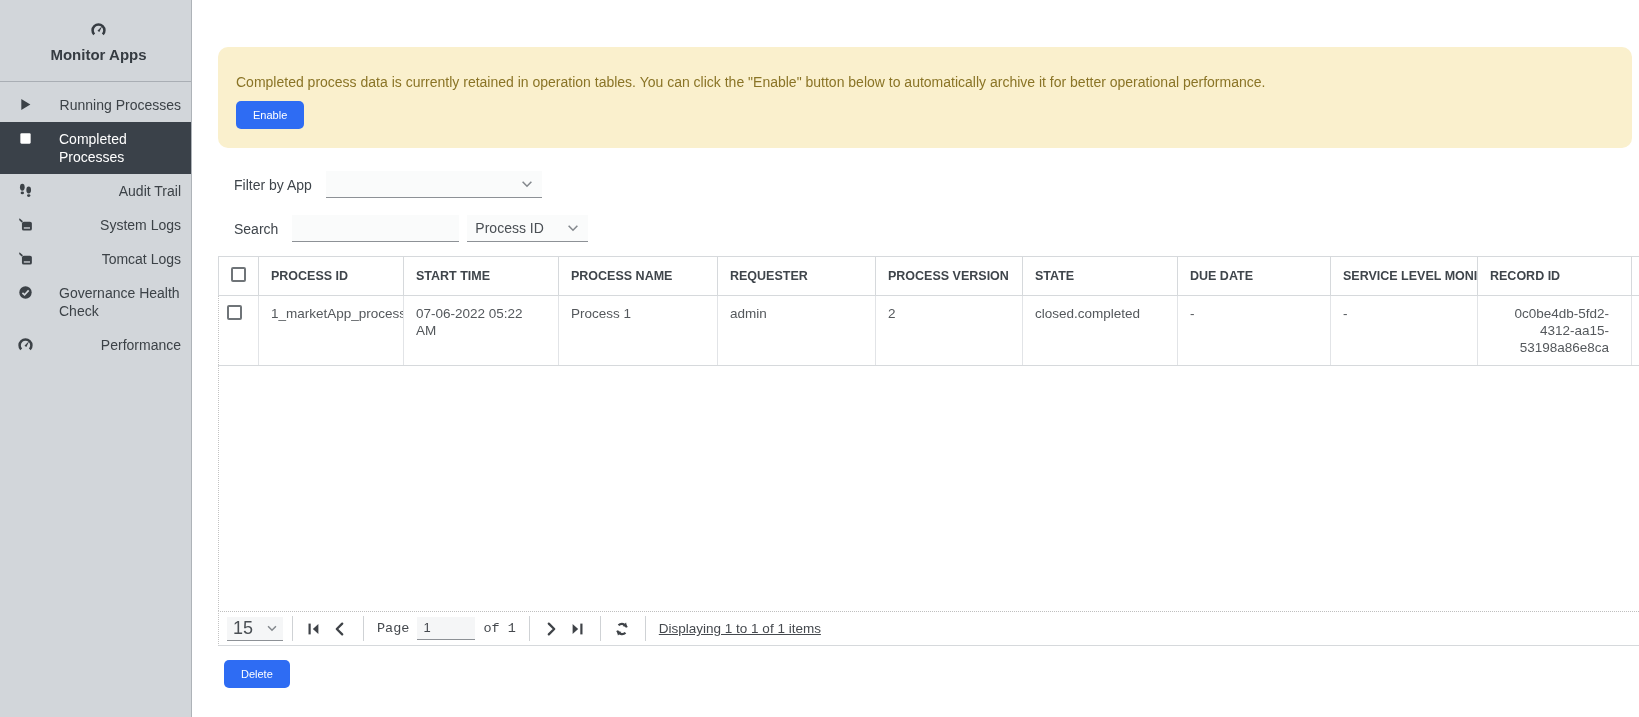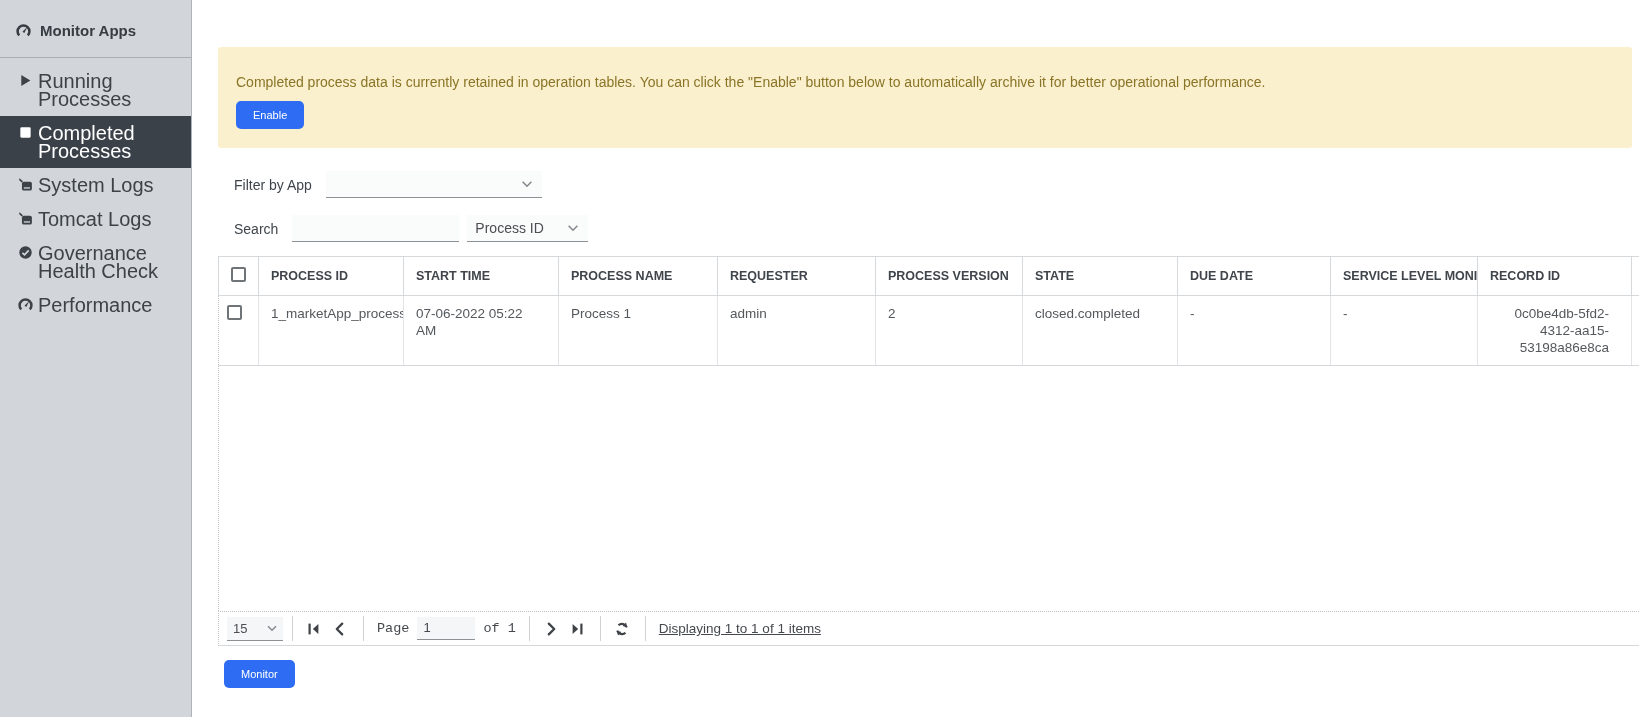--- a/index.html
+++ b/index.html
@@ -4,34 +4,34 @@
 <style>
   * { margin:0; padding:0; box-sizing:border-box; }
   html,body { width:1639px; height:717px; overflow:hidden; background:#fff;
               font-family:"Liberation Sans", sans-serif; color:#44494e; }
   .app { display:flex; width:1639px; height:717px; }
 
   
   .sidebar { width:192px; min-width:192px; height:717px; background:#d2d6da;
              border-right:1px solid #aeb3b8; }
   .sidebar-title { display:flex; align-items:center; gap:9px; padding:22px 10px 18px 16px;
-                   font-size:15px; font-weight:bold; color:#363c42; }
+                   font-size:15px; font-weight:bold; color:#363c42;flex-direction:column; }
   .sidebar-divider { height:1px; background:#a9aeb4; margin:0; }
   .nav { padding-top:6px; }
-  .side-item { display:flex; align-items:flex-start; gap:5px; padding:8px 10px 8px 18px;
-               font-size:20px; line-height:18px; color:#3c4247; cursor:pointer; }
+  .side-item { display:flex; align-items:flex-start; gap:26px; padding:8px 10px 8px 18px;
+               font-size:14px; line-height:18px; color:#3c4247; cursor:pointer;justify-content:space-between; }
   .side-item .icn { flex:0 0 15px; margin-top:1px; }
   .side-item.selected { background:#3a4149; color:#ffffff; }
   .icn { width:15px; height:15px; display:inline-block; }
   .icn svg { display:block; width:15px; height:15px; }
 
   
   .main { flex:1; padding-left:26px; }
 
-  .banner { margin-top:47px; width:1414px; background:#faf0cd; border-radius:3px;
+  .banner { margin-top:47px; width:1414px; background:#faf0cd; border-radius:10px;
             padding:27px 20px 19px 18px; }
   .banner p { font-size:14px; color:#8a7426; line-height:17px; }
   .btn { display:inline-block; background:#2e6cf3; color:#fff; border:none; border-radius:5px;
          height:28px; padding:0 17px; font-size:11px; font-family:"Liberation Sans",sans-serif;
          cursor:pointer; }
   .banner .btn { margin-top:10px; }
 
   .filter-row { display:flex; align-items:flex-end; margin-top:22px; height:28px; }
   .filter-row label { font-size:14px; color:#3f454b; margin-right:14px; padding-bottom:5px;margin-left:16px; }
   .uline { background:#fafbfb; border-bottom:1px solid #8d9196; height:27px; }
@@ -59,21 +59,21 @@
   td.recid { padding-right:22px; overflow-wrap:break-word;text-align:right; }
   .checkbox { display:inline-block; width:15px; height:15px; border:2px solid #6f7478;
               border-radius:2px; background:#fff; cursor:pointer; }
   .grid-empty { width:1427px; height:245px; border-left:1px dotted #c3c3c3; background:#fff; }
 
   .pager { width:1427px; height:35px; border-top:1px dotted #bfbfbf; border-bottom:1px solid #d6d9dc;
            border-left:1px dotted #c3c3c3; display:flex; align-items:center; font-size:13.5px;
            color:#45494e; }
   .pager .select { height:24px; background:#f5f6f7; border-bottom:1px solid #8d9196; }
   .sel-pagesize { width:56px; margin-left:8px; padding:0 4px 0 6px; }
-  .sel-pagesize span { font-size:13px; }
+  .sel-pagesize span { font-size:18px; }
   .vsep { width:1px; height:25px; background:#cfd2d5; margin:0 9px; }
   .pg-btn { background:none; border:none; width:22px; height:22px; padding:2px; cursor:pointer;
             color:#3f4348; margin:0 2px; }
   .pg-btn svg { width:16px; height:16px; display:block; }
   .pg-label { margin:0 4px;font-family:Liberation Mono, monospace; }
   .pg-input { display:inline-block; width:58px; height:23px; background:#f5f6f7;
               border-bottom:1px solid #8d9196; padding:3px 0 0 6px; margin:0 4px; font-size:13px; }
   .pg-status { margin-left:4px; color:#45494e;text-decoration:underline; }
 
   .delete-btn { margin-top:14px; margin-left:6px; }
@@ -103,20 +103,31 @@
         </span>
         <span>Running Processes</span>
       </div>
       <div class="side-item selected">
         <span class="icn">
           <svg viewBox="0 0 16 16">
               <rect x="2.5" y="2.5" width="11" height="11" rx="1.2" fill="currentColor"></rect>
             </svg>
         </span>
         <span>Completed Processes</span>
+      </div>
+      <div class="side-item">
+        <span class="icn">
+          <svg viewBox="0 0 16 16" fill="currentColor">
+              <ellipse cx="4.6" cy="4.6" rx="2.5" ry="3.7"></ellipse>
+              <ellipse cx="4.6" cy="10.6" rx="1.8" ry="1.5"></ellipse>
+              <ellipse cx="11.4" cy="7.4" rx="2.5" ry="3.7"></ellipse>
+              <ellipse cx="11.4" cy="13.4" rx="1.8" ry="1.5"></ellipse>
+            </svg>
+        </span>
+        <span>Audit Trail</span>
       </div>
       <div class="side-item">
         <span class="icn">
           <svg viewBox="0 0 16 16" fill="currentColor">
               <path d="M1.6 1.4 L5.3 4.4 L3.9 5.9 L1.2 3.2 Z"></path>
               <rect x="4.2" y="5" width="10.6" height="9.4" rx="2"></rect>
               <rect x="6.2" y="11" width="6.6" height="1.4" fill="#d2d6da"></rect>
             </svg>
         </span>
         <span>System Logs</span>
@@ -273,15 +284,15 @@
               <path d="M12.8 6.4 a5 5 0 0 0 -8.3 -2.1" fill="none" stroke="currentColor" stroke-width="2.1"></path>
               <path d="M12.1 1.6 l0.8 4.6 -4.4-1.2 Z" fill="currentColor"></path>
               <path d="M3.9 14.4 l-0.8-4.6 4.4 1.2 Z" fill="currentColor"></path>
             </svg>
         </button>
         <div class="vsep"></div>
         <span class="pg-status">Displaying 1 to 1 of 1 items</span>
       </div>
     </div>
 
-    <button class="btn delete-btn">Monitor</button>
+    <button class="btn delete-btn">Delete</button>
   </main>
 </div>
 
 </body></html>

